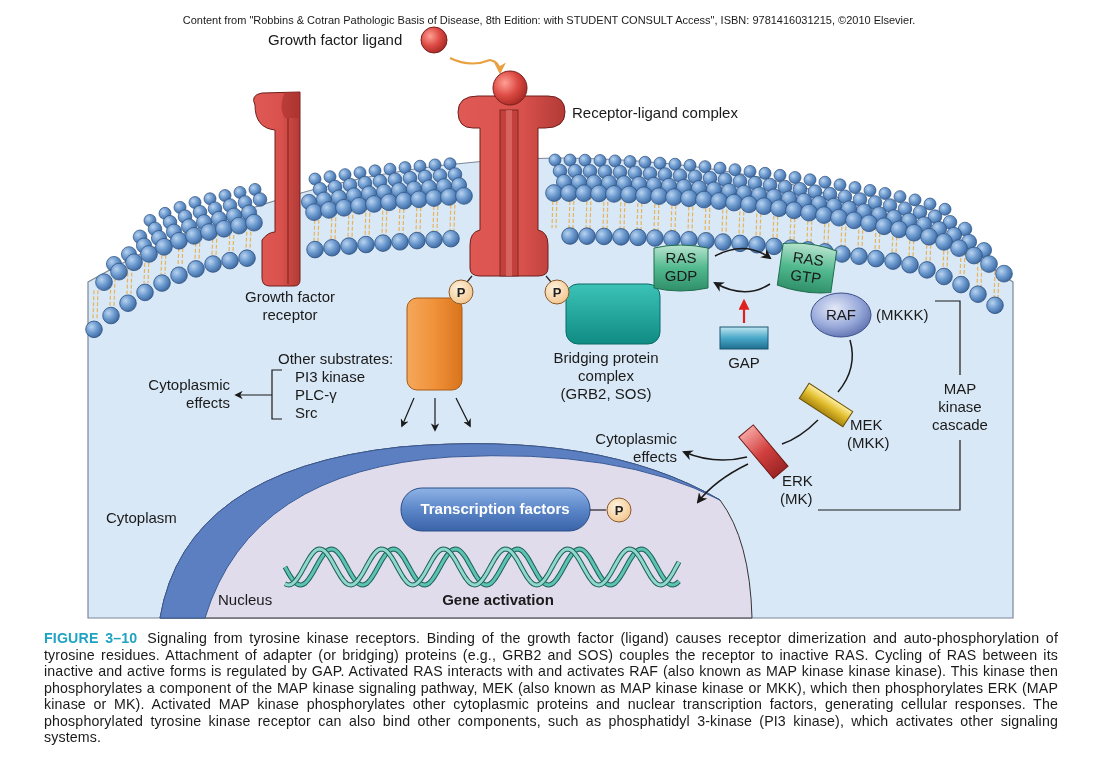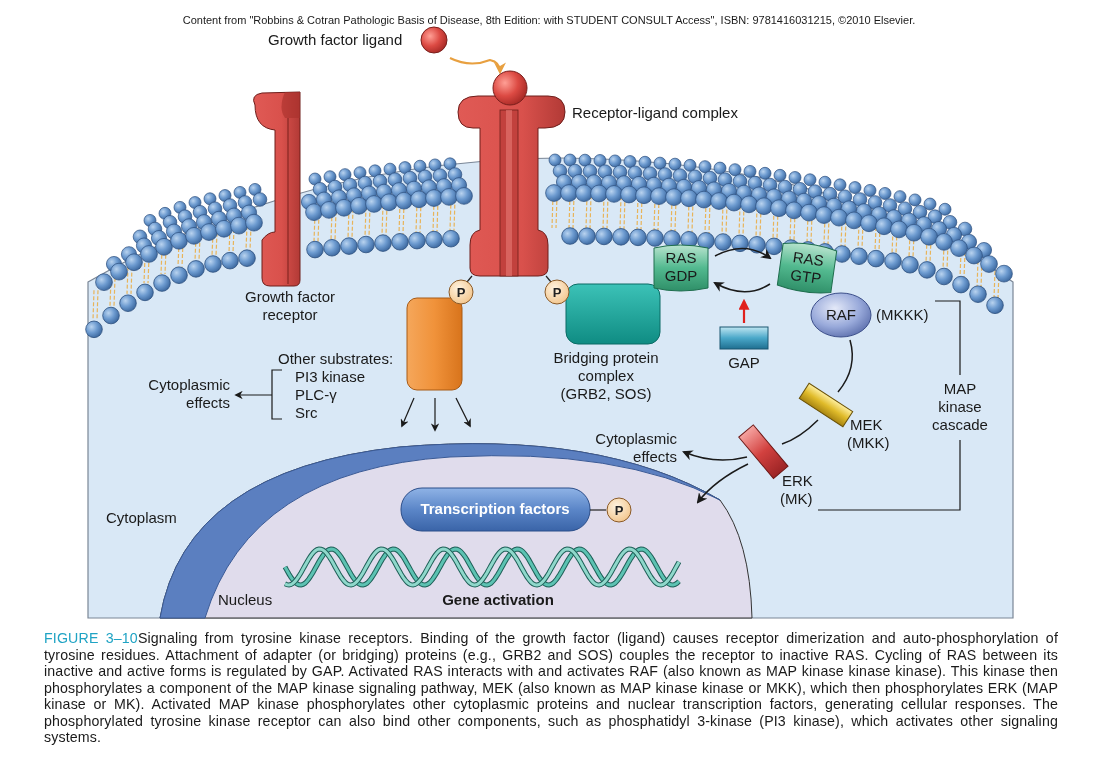--- a/index.html
+++ b/index.html
@@ -4,21 +4,21 @@
 <style>
   html,body{margin:0;padding:0;background:#fff;}
   body{width:1099px;height:779px;position:relative;overflow:hidden;font-family:"Liberation Sans",sans-serif;}
   #fig{position:absolute;left:0;top:0;width:1099px;height:630px;}
   .lbl{font-family:"Liberation Sans",sans-serif;font-size:15px;fill:#1a1a1a;}
   .lbl-small{font-family:"Liberation Sans",sans-serif;font-size:11px;fill:#1a1a1a;}
   .lbl-bold{font-family:"Liberation Sans",sans-serif;font-size:15px;font-weight:bold;fill:#1a1a1a;}
   .lbl-white{font-family:"Liberation Sans",sans-serif;font-size:15px;font-weight:bold;fill:#ffffff;}
   .ptext{font-family:"Liberation Sans",sans-serif;font-size:13px;font-weight:bold;fill:#222;}
   #caption{position:absolute;left:44px;top:630px;width:1014px;font-family:"Liberation Sans",sans-serif;font-size:14.2px;line-height:16.5px;color:#1a1a1a;text-align:justify;letter-spacing:0.15px;}
-  #caption .fig-no{color:#1fa3c4;font-weight:normal;}
+  #caption .fig-no{color:#1fa3c4;font-weight:bold;margin-right:10px;}
 </style>
 </head>
 <body>
 
 <svg id="fig" viewBox="0 0 1099 630" width="1099" height="630">
   <defs>
     <radialGradient id="gHead" cx="0.35" cy="0.35" r="0.7">
       <stop offset="0" stop-color="#b9d3ef"></stop>
       <stop offset="0.5" stop-color="#6d9bd0"></stop>
       <stop offset="1" stop-color="#3b679e"></stop>

